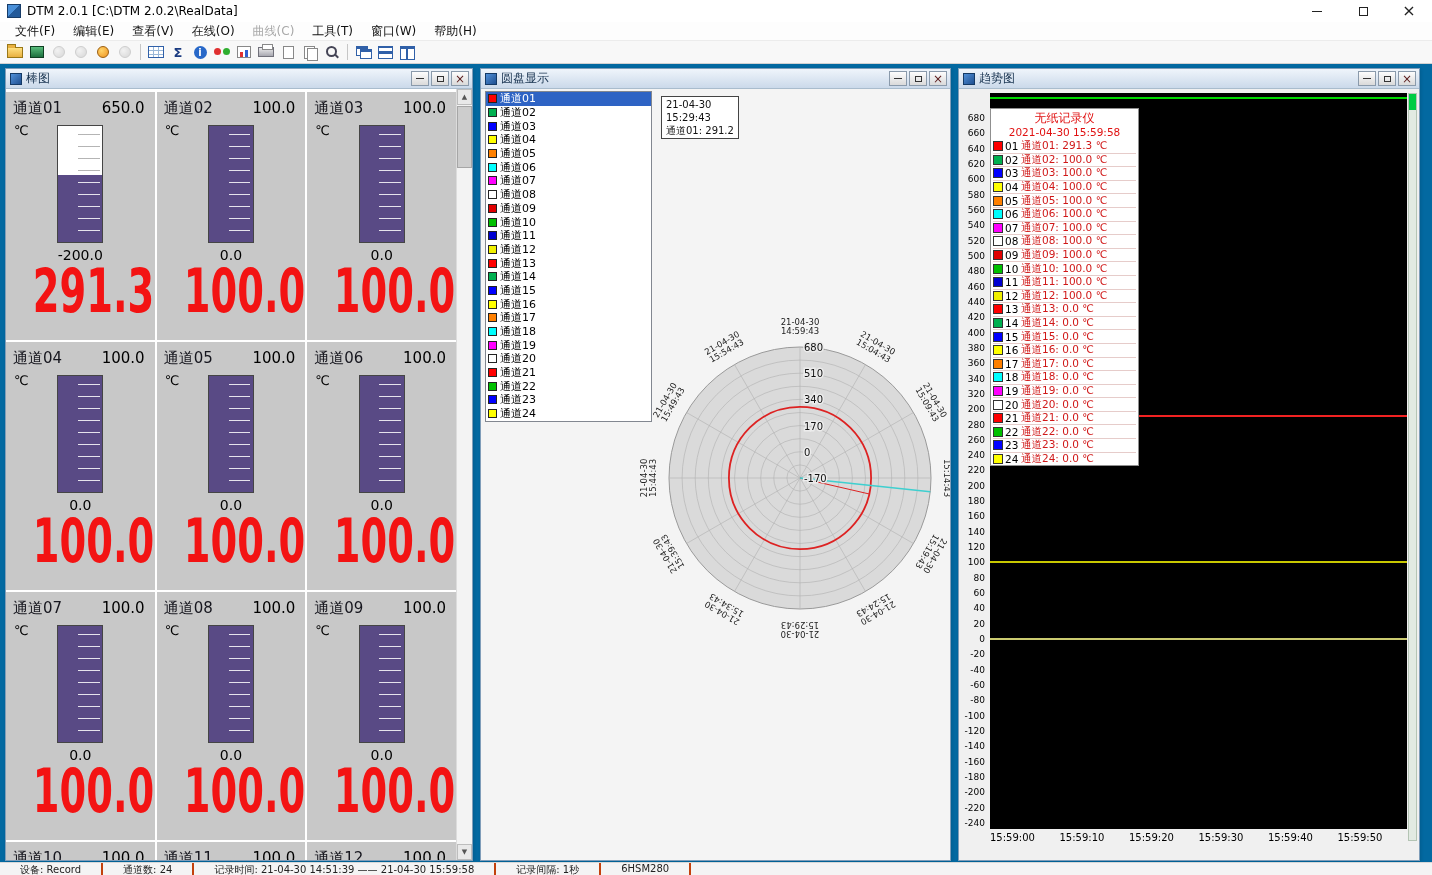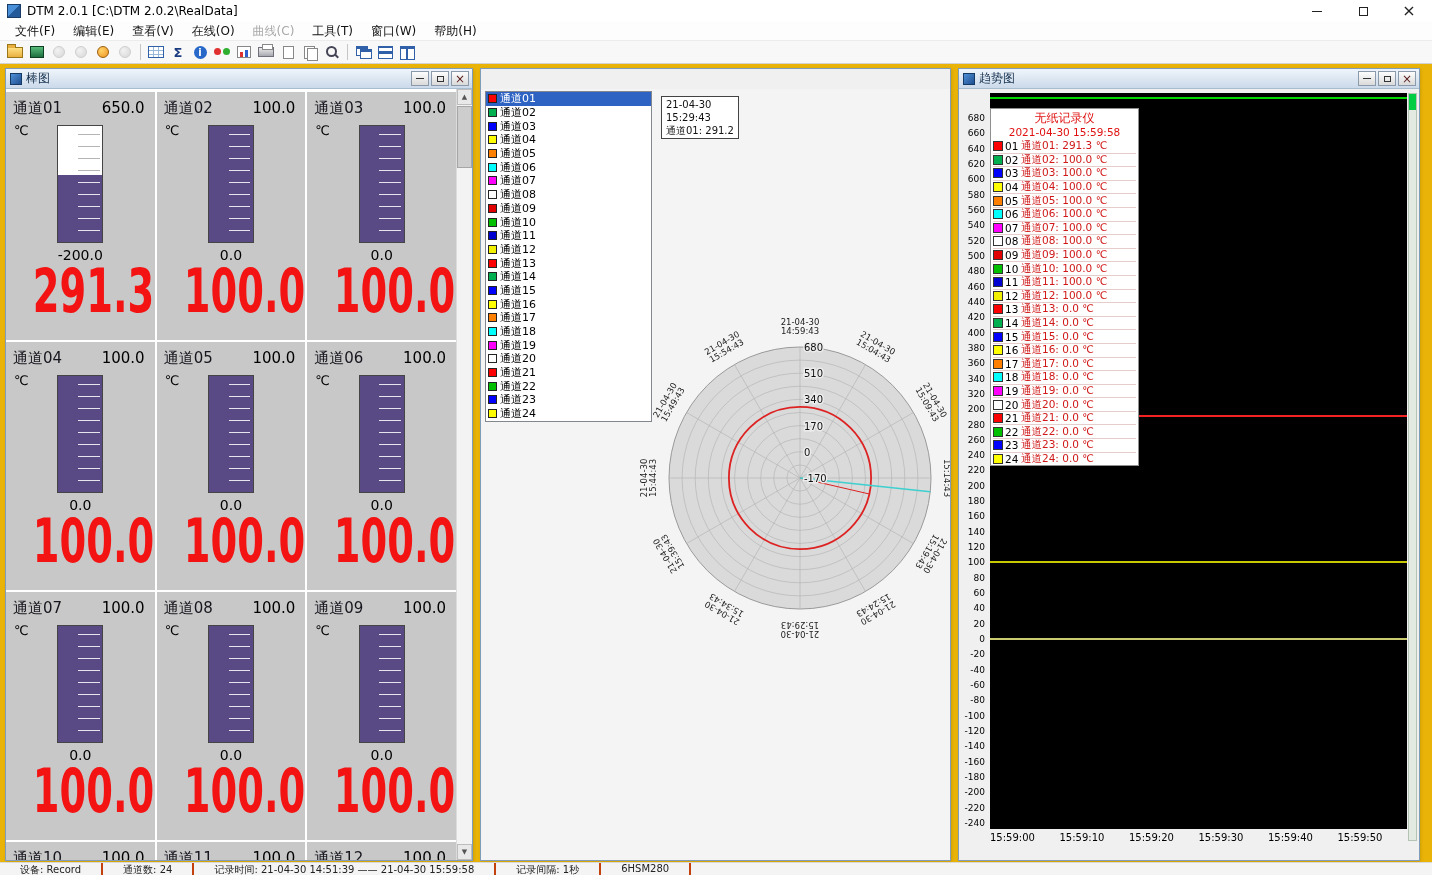--- a/index.html
+++ b/index.html
@@ -48,21 +48,21 @@
 .ti-magnifier::after{content:"";position:absolute;left:9px;top:10px;width:5px;height:2px;background:#445;transform:rotate(45deg);}
 .ti-cascade{width:15px;height:12px;}
 .ti-cascade::before{content:"";position:absolute;left:0;top:0;width:10px;height:8px;background:#fff;border:1px solid #3060a8;box-shadow:inset 0 2px #3060a8;}
 .ti-cascade::after{content:"";position:absolute;left:4px;top:3px;width:10px;height:8px;background:#fff;border:1px solid #3060a8;box-shadow:inset 0 2px #3060a8;}
 .ti-tile-h{width:15px;height:13px;display:flex;flex-direction:column;justify-content:space-between;}
 .ti-tile-h::before,.ti-tile-h::after{content:"";display:block;height:6px;background:#fff;border:1px solid #3060a8;box-shadow:inset 0 1px #3060a8;}
 .ti-tile-v{width:15px;height:12px;display:flex;justify-content:space-between;}
 .ti-tile-v::before,.ti-tile-v::after{content:"";display:block;width:7px;height:12px;background:#fff;border:1px solid #3060a8;box-shadow:inset 0 2px #3060a8;}
 
 
-.mdi{position:absolute;left:0;top:64px;width:100%;height:798px;background:#eab308;text-decoration:underline;}
+.mdi{position:absolute;left:0;top:64px;width:100%;height:798px;background:#0369a1;text-decoration:underline;}
 .child{position:absolute;border:1px solid #7f9db9;background:#f0f0f0;overflow:hidden;box-shadow:1px 1px 3px rgba(0,0,0,.12);}
 .child-title{position:absolute;left:0;top:0;right:0;height:20px;background:linear-gradient(#eff5fb,#cbd9ea);display:flex;align-items:center;padding:0 3px 0 4px;border-bottom:1px solid #a9bccd;}
 .t-icon{width:12px;height:12px;background:linear-gradient(135deg,#5090d8,#1f4f90);border:1px solid #143a66;margin-right:4px;flex:none;}
 .t-text{flex:1;font-size:12px;color:#17324f;white-space:nowrap;overflow:hidden;}
 .wbtn{width:18px;height:15px;margin-left:2px;background:linear-gradient(#fdfdfd,#dadada);border:1px solid #8a9aab;display:flex;align-items:center;justify-content:center;color:#333;flex:none;}
 .wbtn .g-min{width:8px;height:1px;background:#333;}
 .wbtn .g-sq{width:7px;height:6px;border:1px solid #333;}
 .wbtn.close::before{content:"×";font-size:12px;line-height:1;color:#5a1a1a;}
 .child-content{position:absolute;left:0;top:20px;right:0;bottom:0;}
 
@@ -349,20 +349,31 @@
         </div>
       </div>
     <div class="vscroll">
       <div class="sb-btn sb-up"></div>
       <div class="sb-thumb"></div>
       <div class="sb-btn sb-down"></div>
     </div>
   </div>
 
   <div class="child" style="left:480px;top:4px;width:471px;height:793px;">
+    <div class="child-title">
+      <span class="t-icon"></span>
+      <span class="t-text">圆盘显示</span>
+      <span class="wbtn">
+          <span class="g-min"></span>
+        </span>
+      <span class="wbtn">
+          <span class="g-sq"></span>
+        </span>
+      <span class="wbtn close"></span>
+    </div>
     <div class="child-content" id="dial-content">
       <div id="channel-list">
           <div class="ch-item selected">
             <span class="csq" style="background: rgb(255, 0, 0);"></span>
             <span>通道01</span>
           </div>
           <div class="ch-item">
             <span class="csq" style="background: rgb(0, 176, 80);"></span>
             <span>通道02</span>
           </div>

